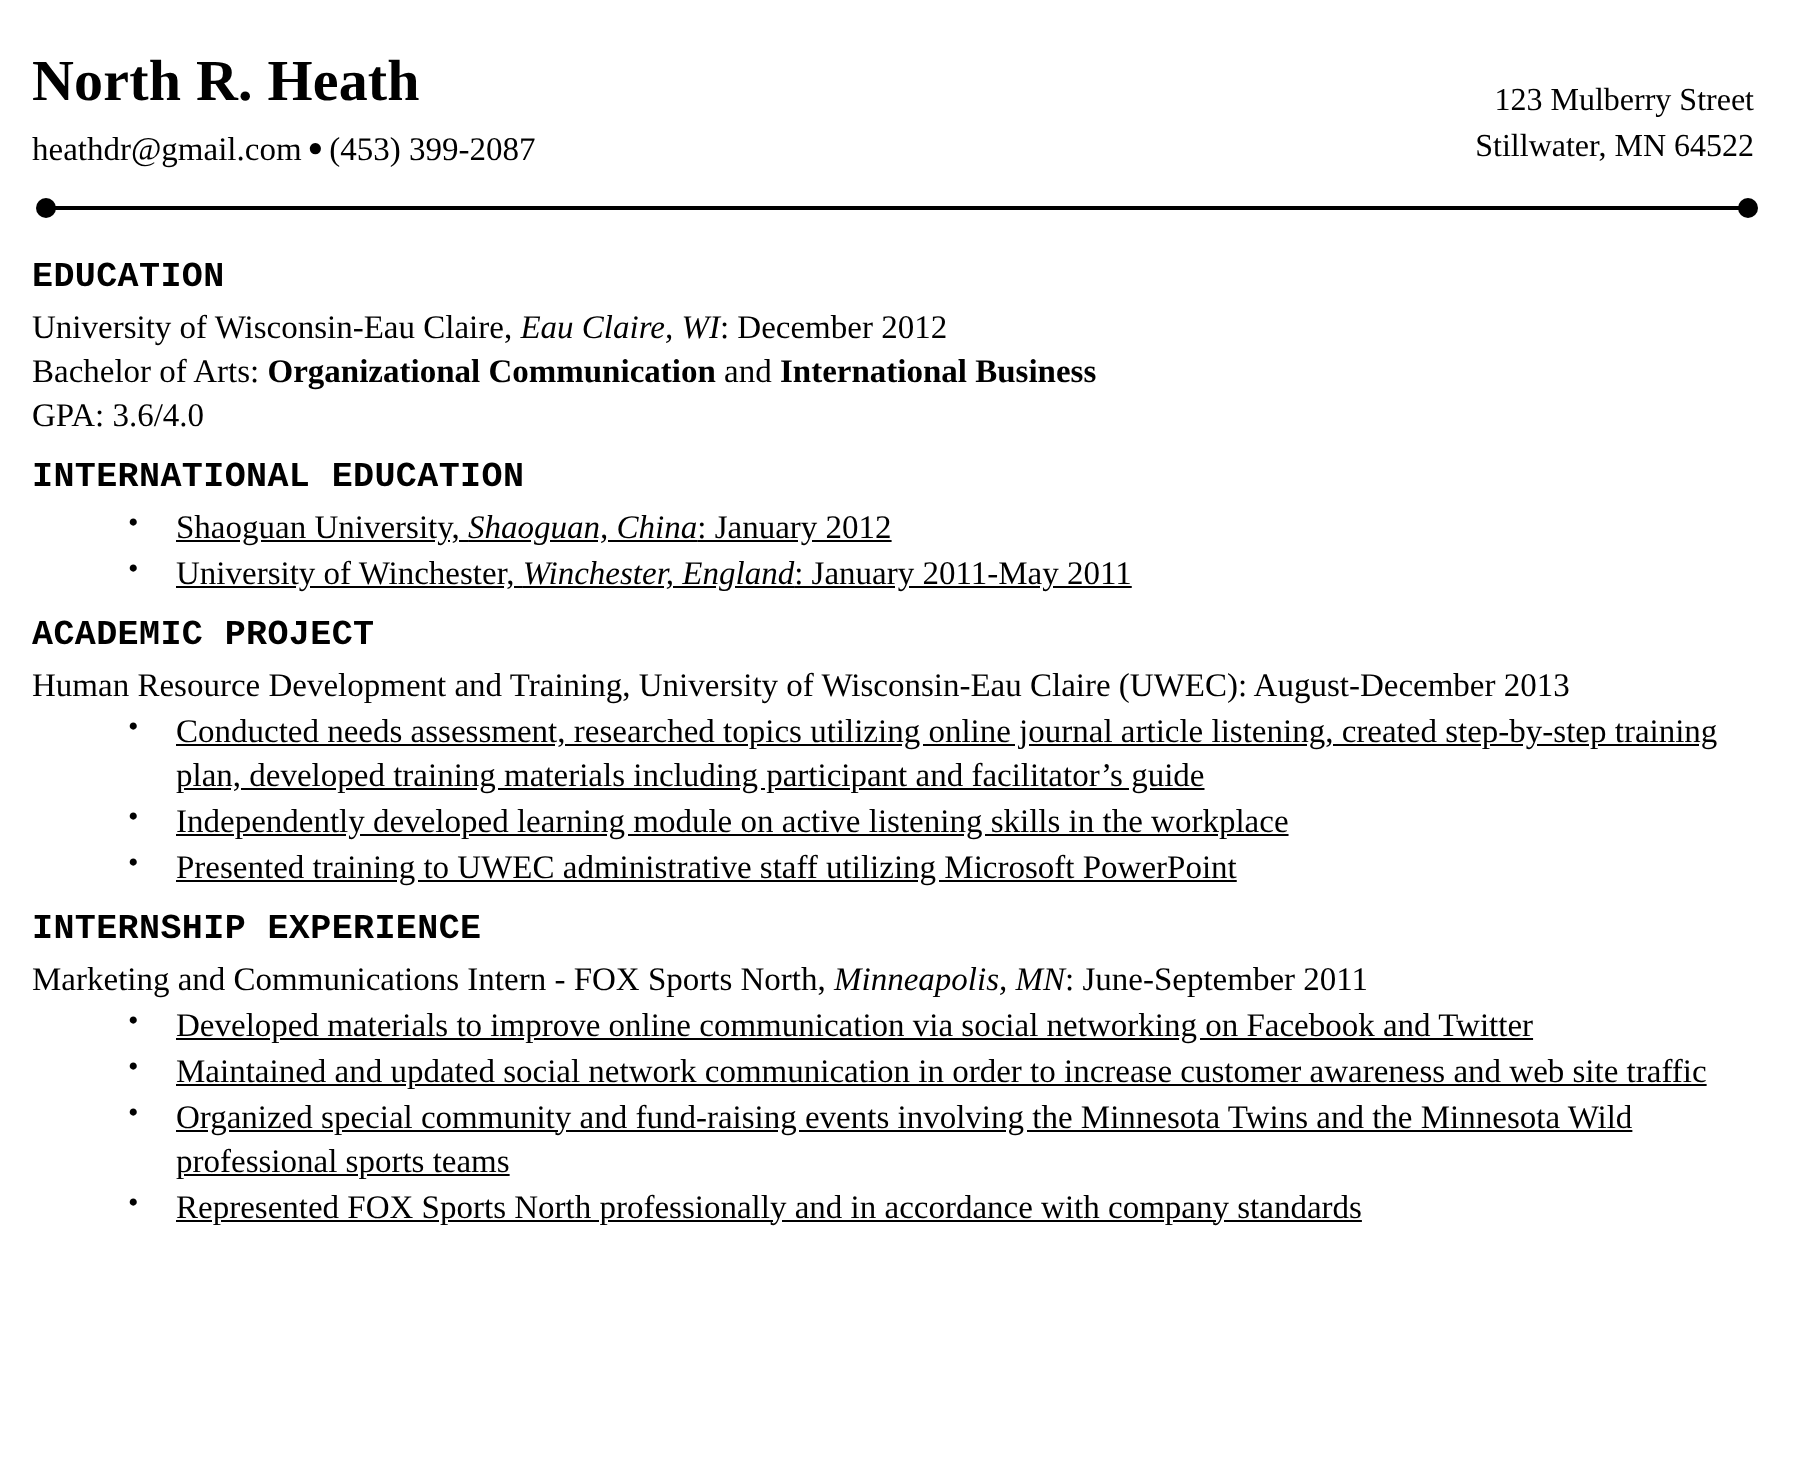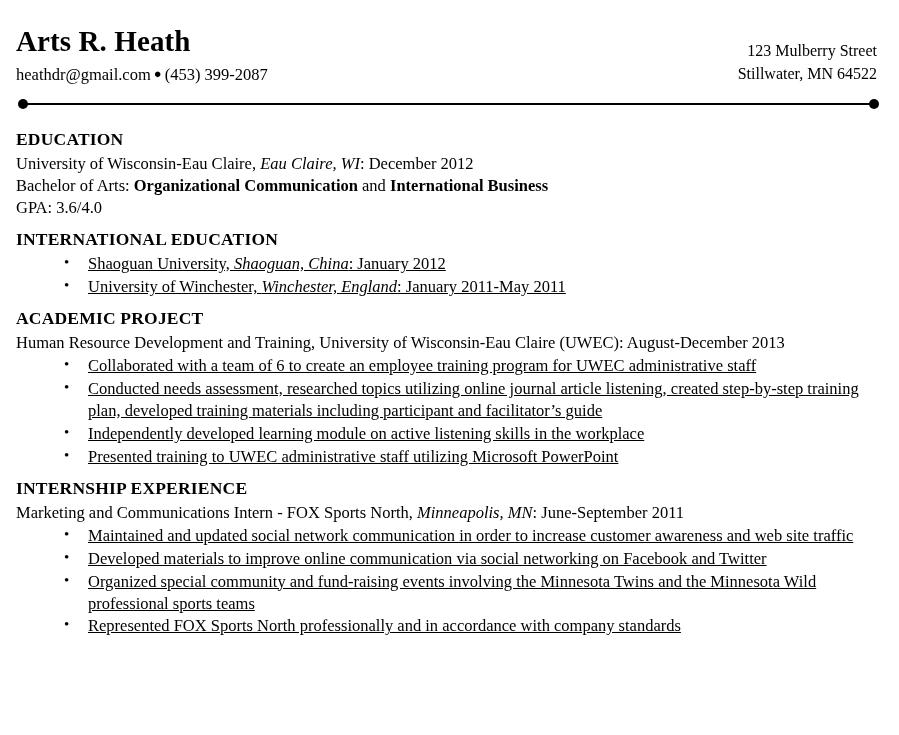--- a/index.html
+++ b/index.html
@@ -92,20 +92,21 @@
   
   .section { margin-top: 10px; }
   .section:first-of-type { margin-top: 16px; }
 
   .section-title {
     font-size: 17.5px;
     font-weight: bold;
     letter-spacing: 0.2px;
     line-height: 1.2;
     margin: 0 0 3px 0;
+    font-family: Liberation Mono, monospace;
   }
   .section-subtitle {
     font-size: 16.5px;
     line-height: 1.33;
     margin: 0;
   }
 
   
   ul.bullets {
     list-style: none;
@@ -132,21 +133,21 @@
   b  { font-weight: bold; }
   i  { font-style: italic; }
 </style>
 </head>
 <body>
 
 <div class="page">
 
   <div class="header">
     <div class="header-left">
-      <h1 class="name">Arts R. Heath</h1>
+      <h1 class="name">North R. Heath</h1>
       <div class="contact">
         <span>heathdr@gmail.com</span><span class="sep">●</span><span>(453) 399-2087</span>
       </div>
     </div>
     <div class="header-right">
       <div class="addr-line">123 Mulberry Street</div>
       <div class="addr-line">Stillwater, MN 64522</div>
     </div>
   </div>
 
@@ -167,31 +168,30 @@
         <h2 class="section-title">INTERNATIONAL EDUCATION</h2>
         <ul class="bullets">
           <li><span>Shaoguan University, </span><i>Shaoguan, China</i><span>: January 2012</span></li>
           <li><span>University of Winchester, </span><i>Winchester, England</i><span>: January 2011-May 2011</span></li>
         </ul>
       </div>
       <div class="section">
         <h2 class="section-title">ACADEMIC PROJECT</h2>
         <p class="section-subtitle"><span>Human Resource Development and Training, University of Wisconsin-Eau Claire (UWEC): August-December 2013</span></p>
         <ul class="bullets">
-          <li><span>Collaborated with a team of 6 to create an employee training program for UWEC administrative staff</span></li>
           <li><span>Conducted needs assessment, researched topics utilizing online journal article listening, created step-by-step training plan, developed training materials including participant and facilitator’s guide</span></li>
           <li><span>Independently developed learning module on active listening skills in the workplace</span></li>
           <li><span>Presented training to UWEC administrative staff utilizing Microsoft PowerPoint</span></li>
         </ul>
       </div>
       <div class="section">
         <h2 class="section-title">INTERNSHIP EXPERIENCE</h2>
         <p class="section-subtitle"><span>Marketing and Communications Intern - FOX Sports North, </span><i>Minneapolis, MN</i><span>: June-September 2011</span></p>
         <ul class="bullets">
+          <li><span>Developed materials to improve online communication via social networking on Facebook and Twitter</span></li>
           <li><span>Maintained and updated social network communication in order to increase customer awareness and web site traffic</span></li>
-          <li><span>Developed materials to improve online communication via social networking on Facebook and Twitter</span></li>
           <li><span>Organized special community and fund-raising events involving the Minnesota Twins and the Minnesota Wild professional sports teams</span></li>
           <li><span>Represented FOX Sports North professionally and in accordance with company standards</span></li>
         </ul>
       </div>
     </div>
 
 </div>
 
 </body></html>

